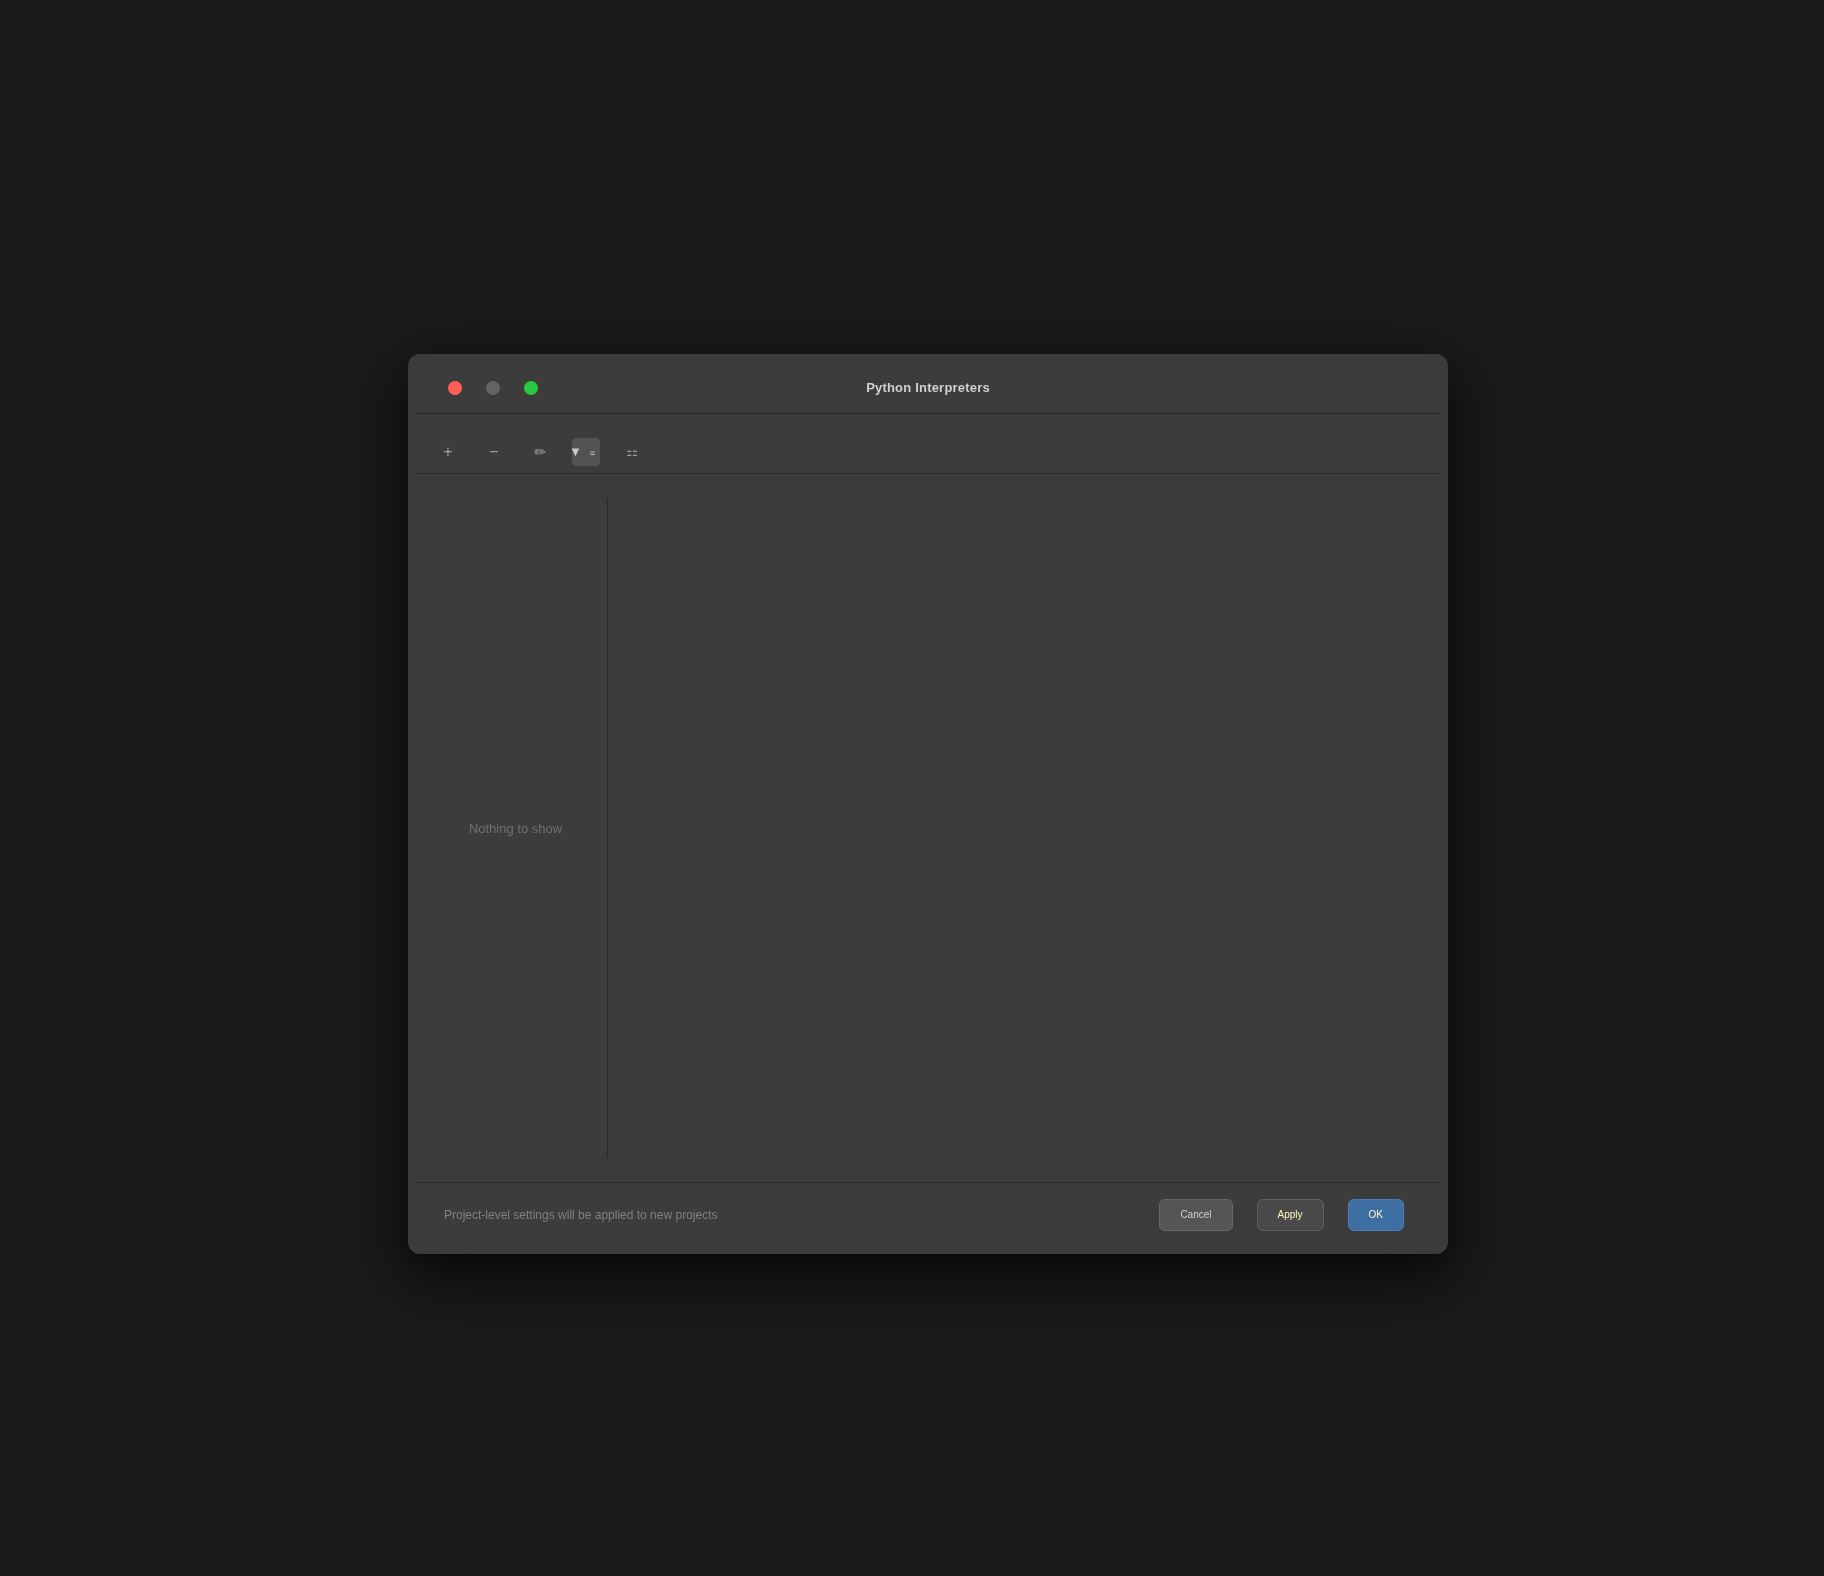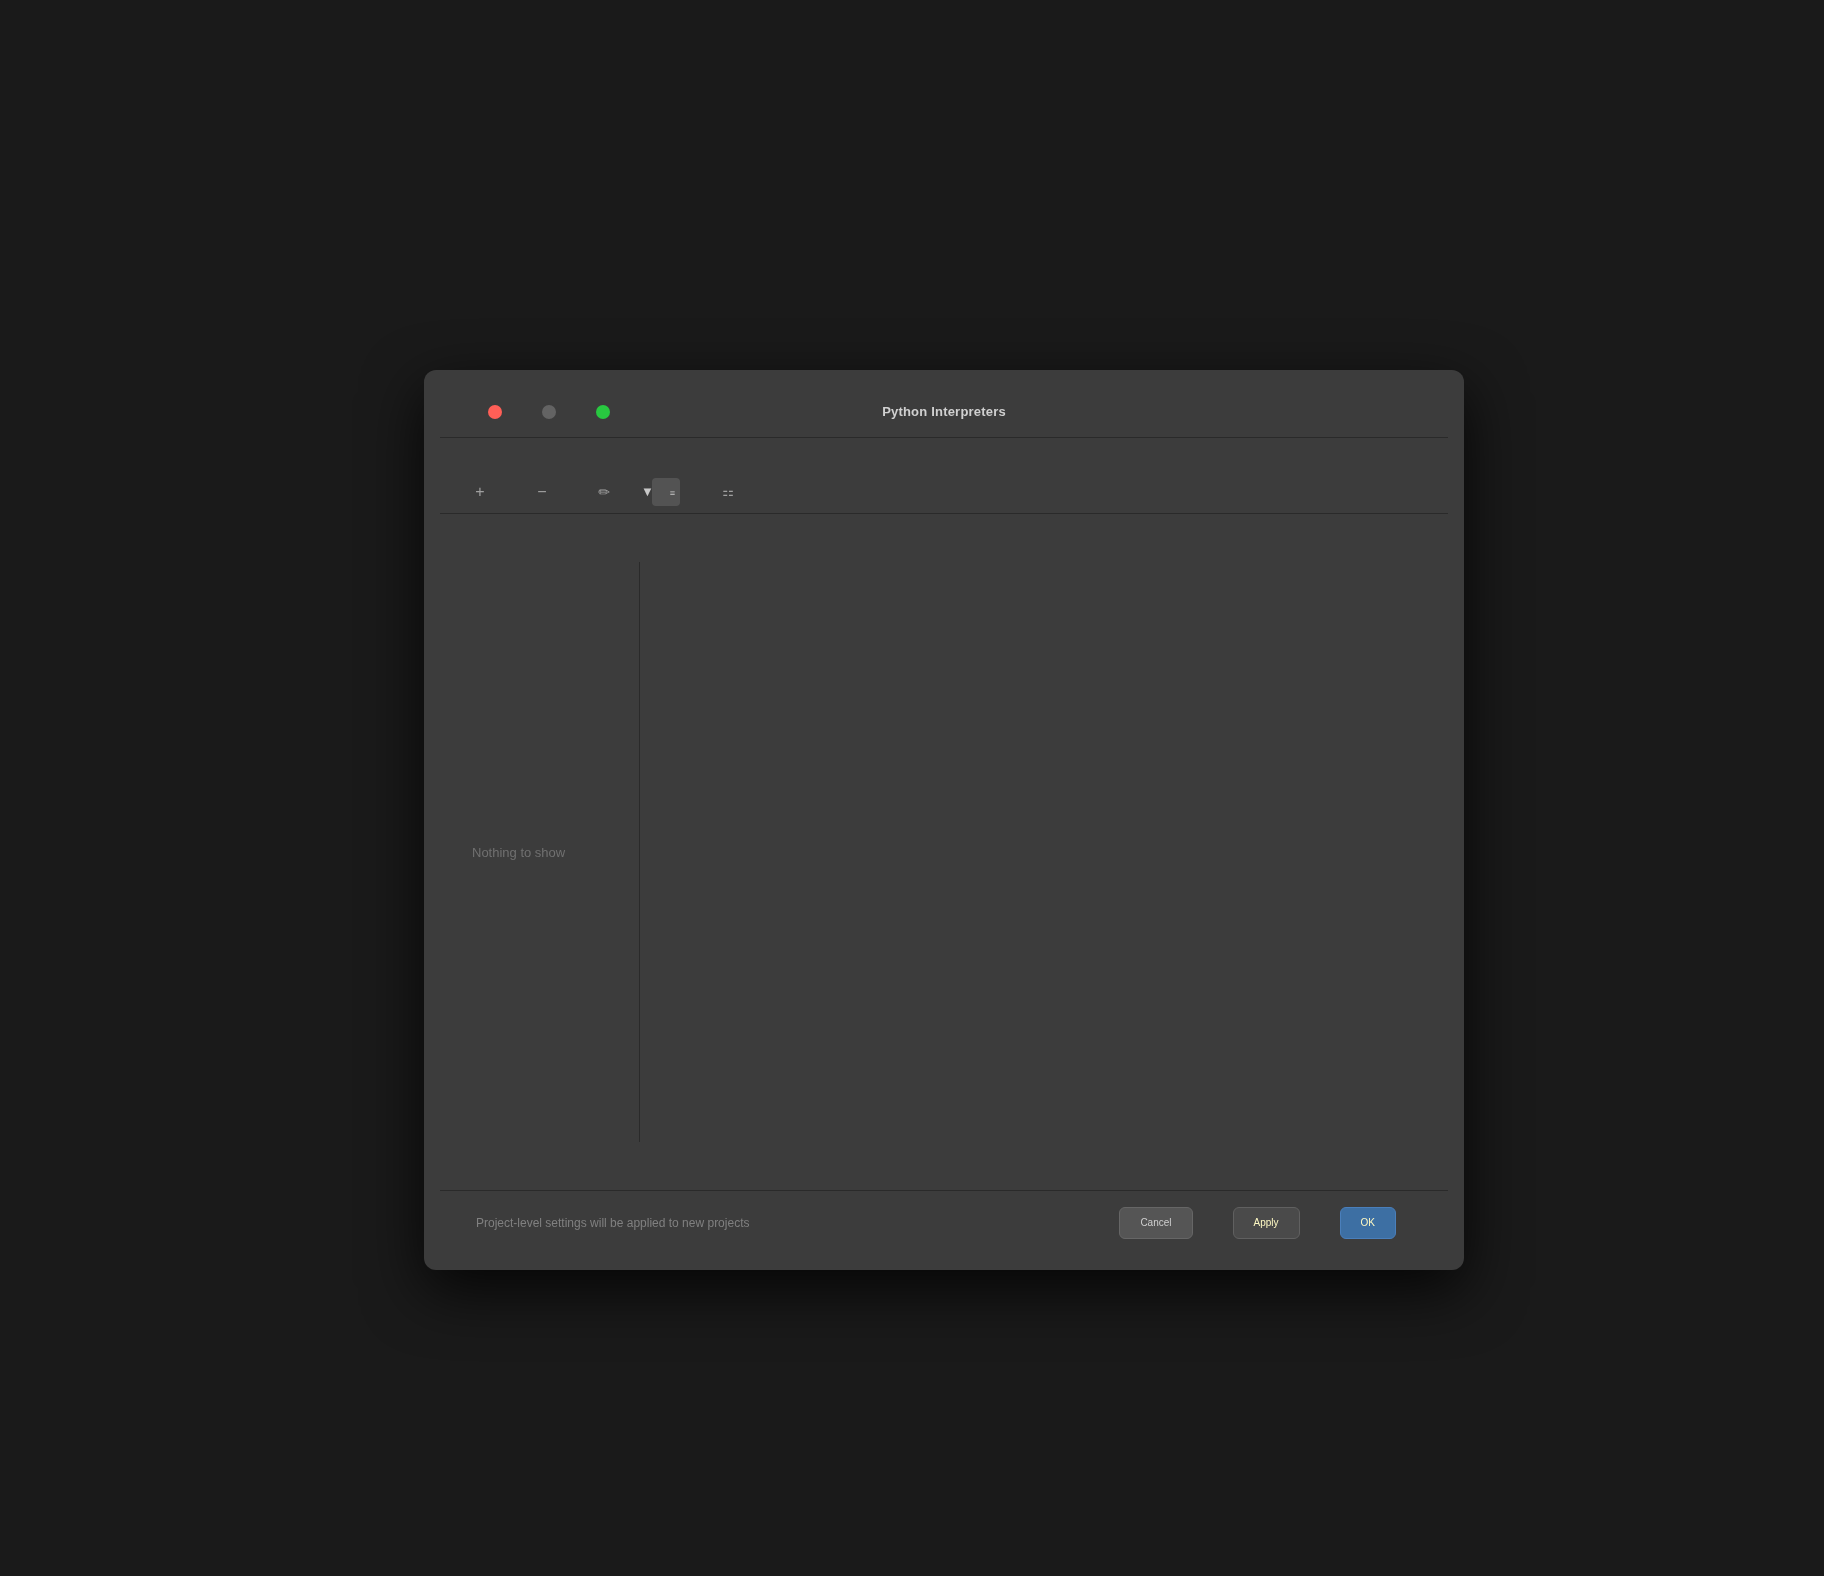--- a/index.html
+++ b/index.html
@@ -1,16 +1,16 @@
 <!DOCTYPE html>
 <html><head>
   <meta charset="utf-8">
   <style>
     * {
-      margin: 16px;
+      margin: 8px;
       padding: 0;
       box-sizing: border-box;
     }
 
     body {
       background: #1a1a1a;
       display: flex;
       align-items: center;
       justify-content: center;
       width: 1824px;
@@ -109,20 +109,21 @@
       display: flex;
       overflow: hidden;
     }
 
     .sidebar {
       width: 184px;
       background: #3c3c3c;
       border-right: 1px solid #2a2a2a;
       display: flex;
       flex-direction: column;
+      align-items: center;
       justify-content: center;
       overflow-y: auto;
     }
 
     .nothing-to-show {
       color: #707070;
       font-size: 13px;
     }
 
     .content-area {

